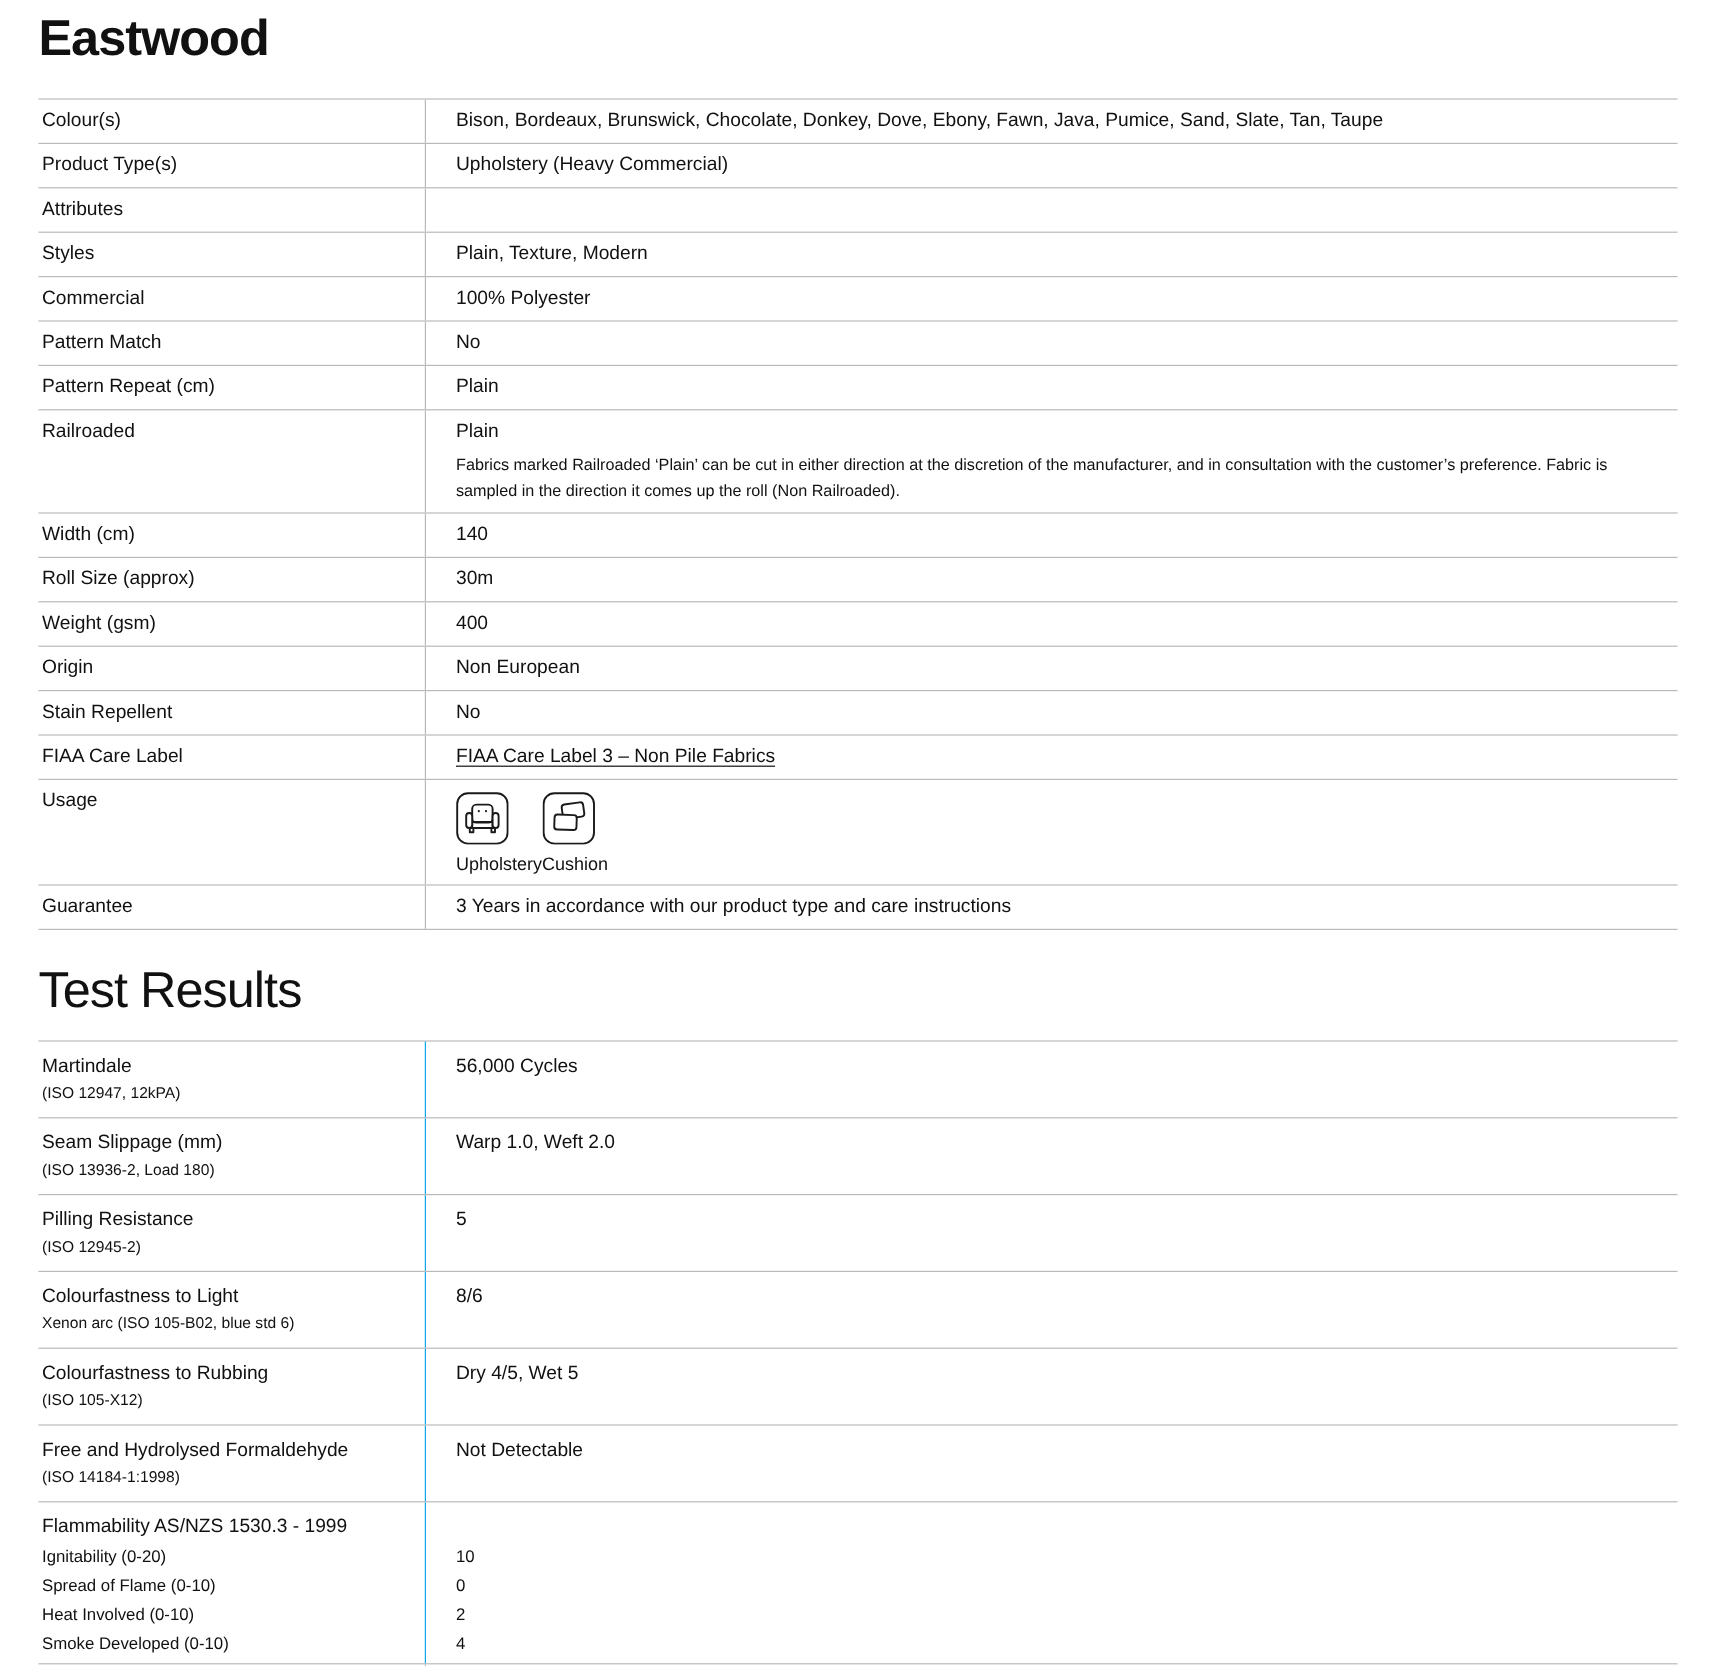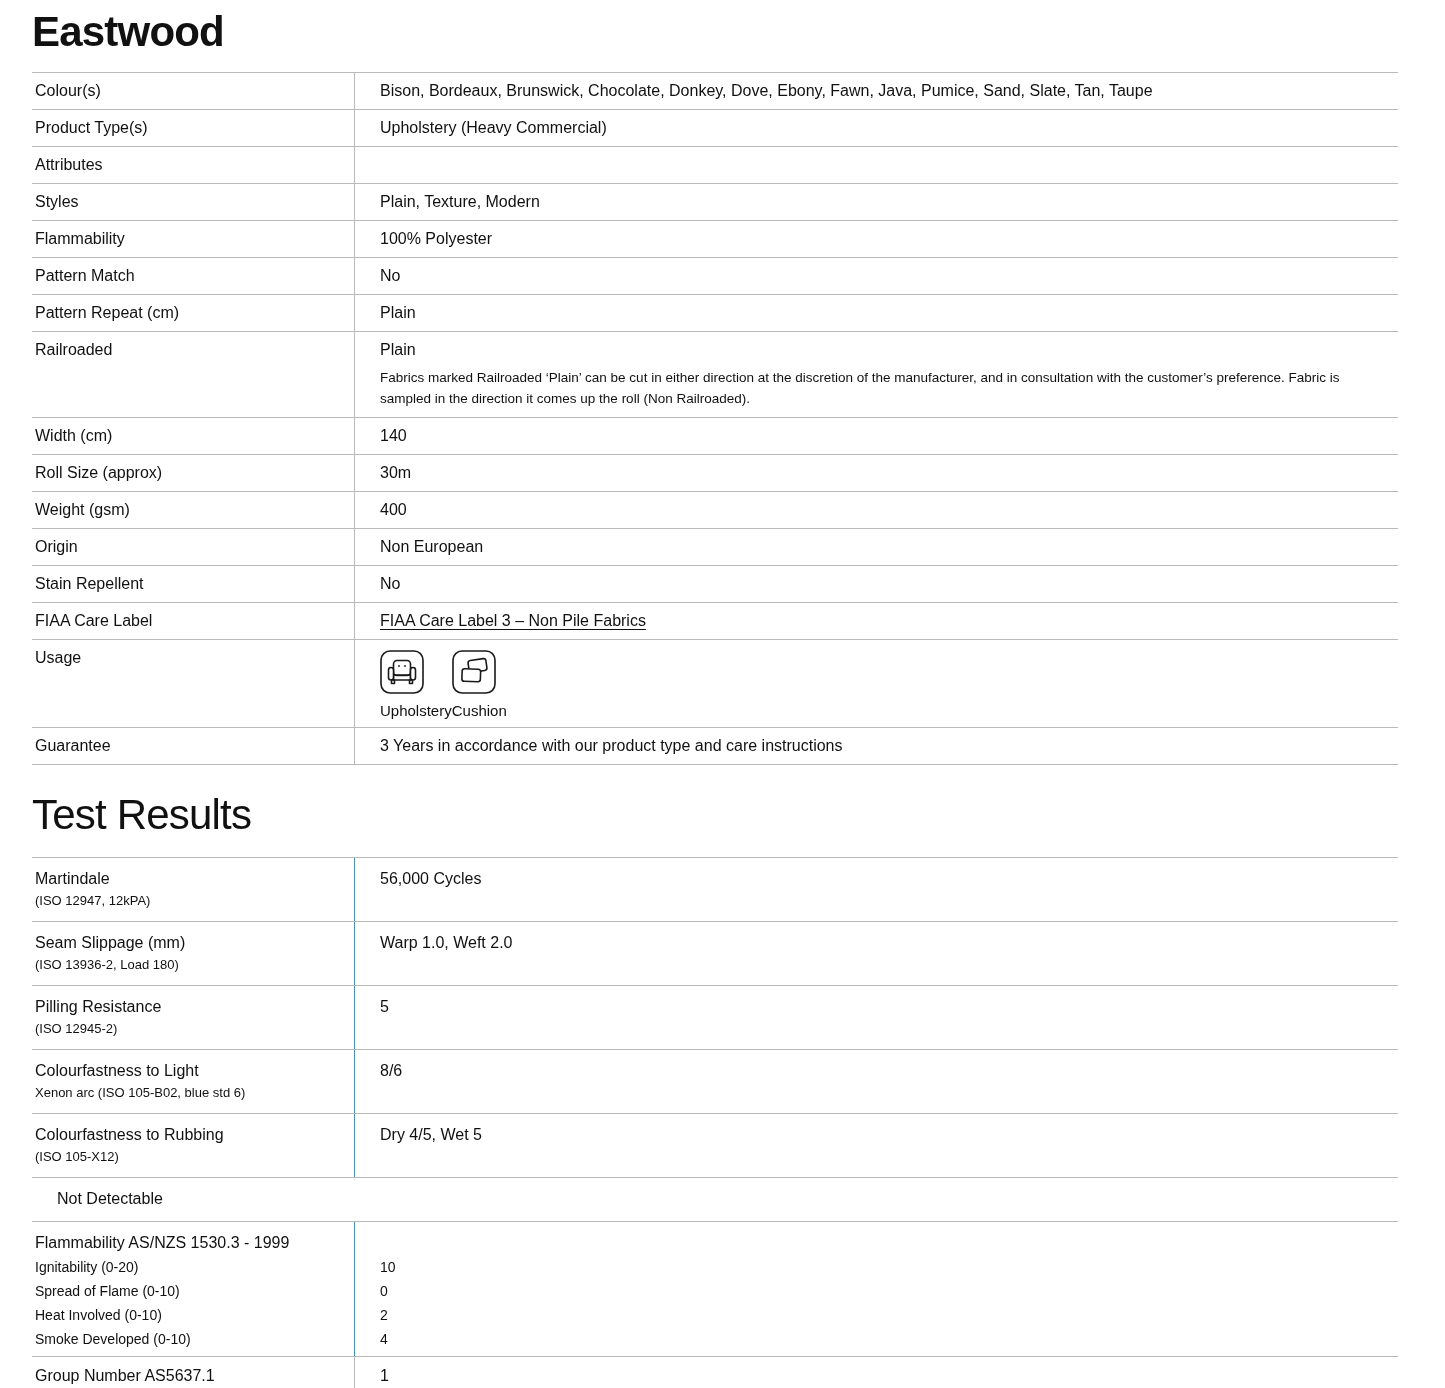--- a/index.html
+++ b/index.html
@@ -20,21 +20,21 @@
     margin: 8px 0 0 0;
   }
   h2.section-title {
     font-size: 42px;
     line-height: 48px;
     font-weight: 400;
     letter-spacing: -0.8px;
     margin: 26px 0 0 0;
   }
 
-  .tbl { border-top: 1px solid #b9b9b9; margin-top: 16px; width: 100%; }
+  .tbl { border-top: 1px solid #b9b9b9; margin-top: 26px; width: 100%; }
   .trow {
     display: grid;
     grid-template-columns: 323px 1fr;
     border-bottom: 1px solid #b9b9b9;
   }
   .lc {
     border-right: 1px solid #b9b9b9;
     padding: 8px 10px 8px 3px;
   }
   .vc { padding: 8px 10px 8px 25px; }
@@ -96,21 +96,21 @@
     <div class="trow">
       <div class="lc t16">Attributes</div>
     </div>
 
     <div class="trow">
       <div class="lc t16">Styles</div>
       <div class="vc t16">Plain, Texture, Modern</div>
     </div>
 
     <div class="trow">
-      <div class="lc t16">Flammability</div>
+      <div class="lc t16">Commercial</div>
       <div class="vc t16">100% Polyester</div>
     </div>
 
     <div class="trow">
       <div class="lc t16">Pattern Match</div>
       <div class="vc t16">No</div>
     </div>
 
     <div class="trow">
       <div class="lc t16">Pattern Repeat (cm)</div>
@@ -234,20 +234,24 @@
 
     <div class="trow">
       <div class="lc2">
         <div class="lbl-main">Colourfastness to Rubbing</div>
         <div class="lbl-sub">(ISO 105-X12)</div>
       </div>
       <div class="vc2 val-main">Dry 4/5, Wet 5</div>
     </div>
 
     <div class="trow">
+      <div class="lc2">
+        <div class="lbl-main">Free and Hydrolysed Formaldehyde</div>
+        <div class="lbl-sub">(ISO 14184-1:1998)</div>
+      </div>
       <div class="vc2 val-main">Not Detectable</div>
     </div>
 
     <div class="trow">
       <div class="lc2" style="padding-bottom:5px;">
         <div class="lbl-main">Flammability AS/NZS 1530.3 - 1999</div>
         <div class="flam-line">Ignitability (0-20)</div>
         <div class="flam-line">Spread of Flame (0-10)</div>
         <div class="flam-line">Heat Involved (0-10)</div>
         <div class="flam-line">Smoke Developed (0-10)</div>

